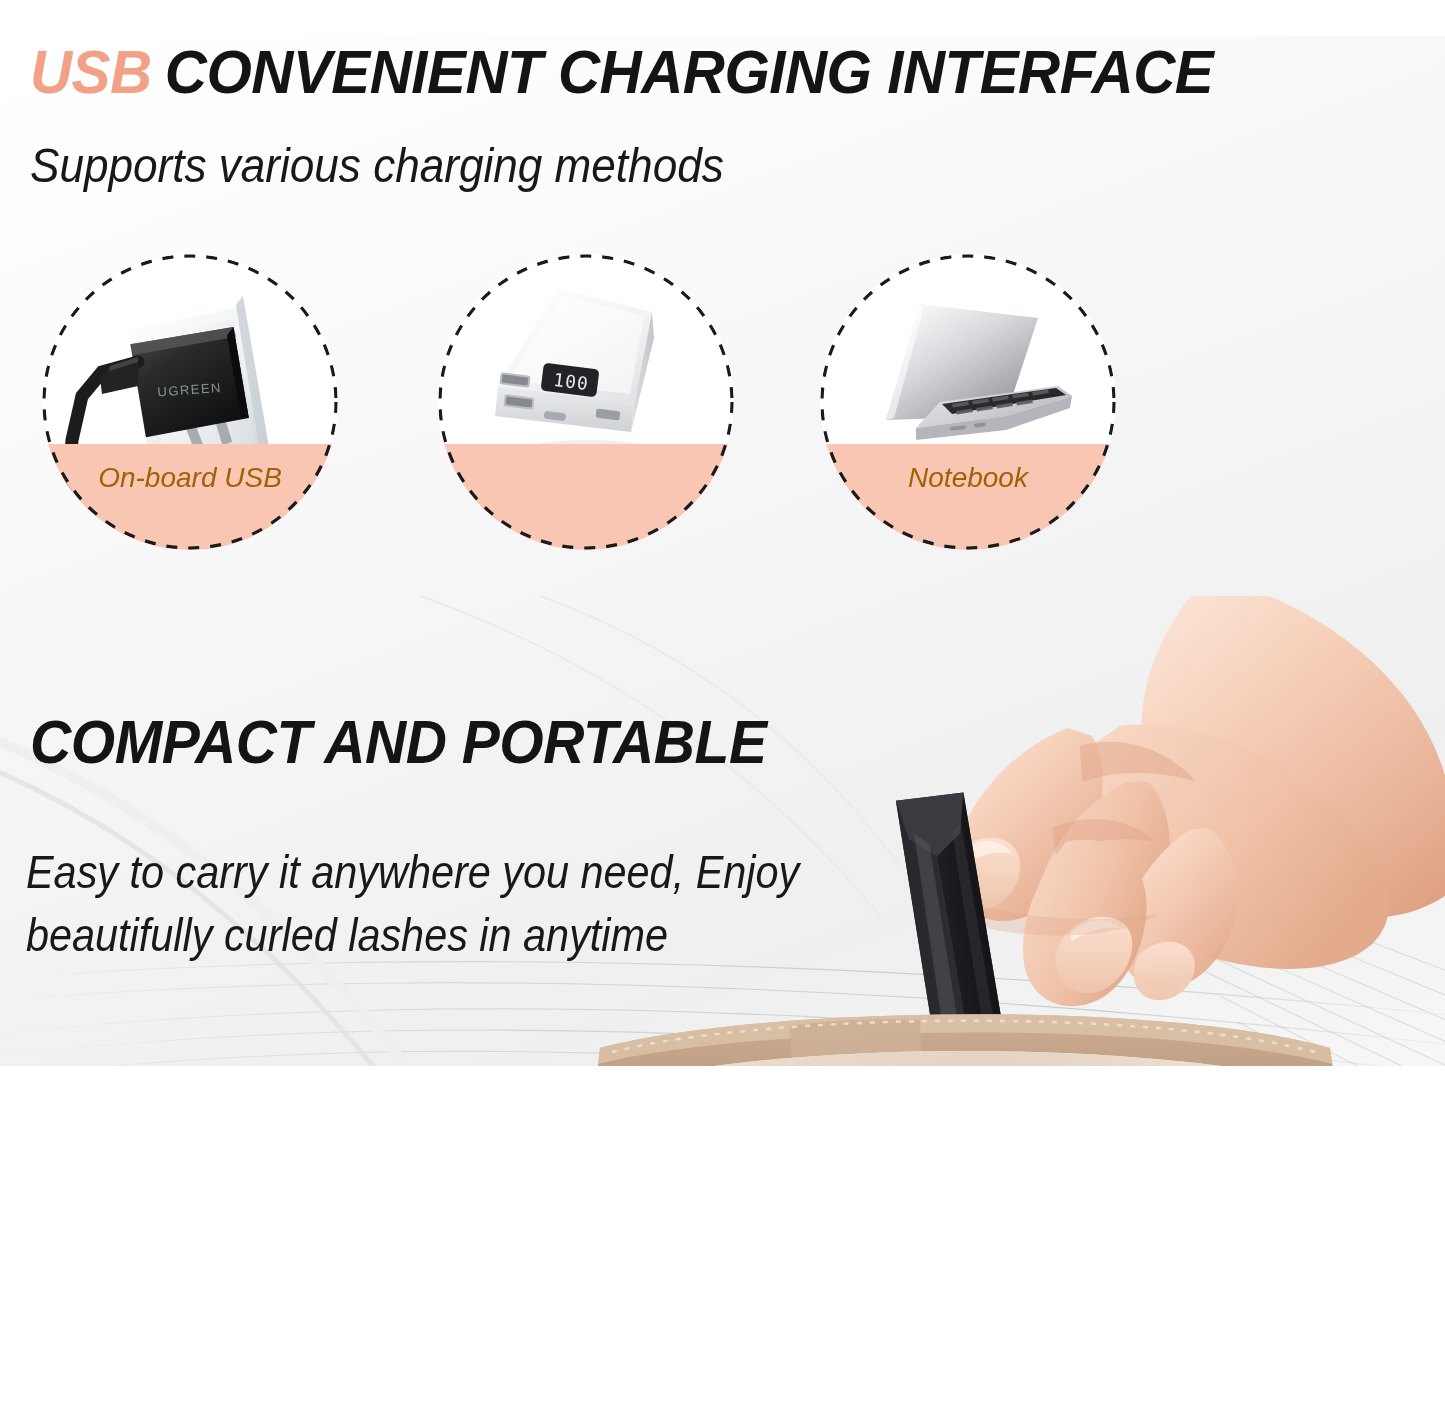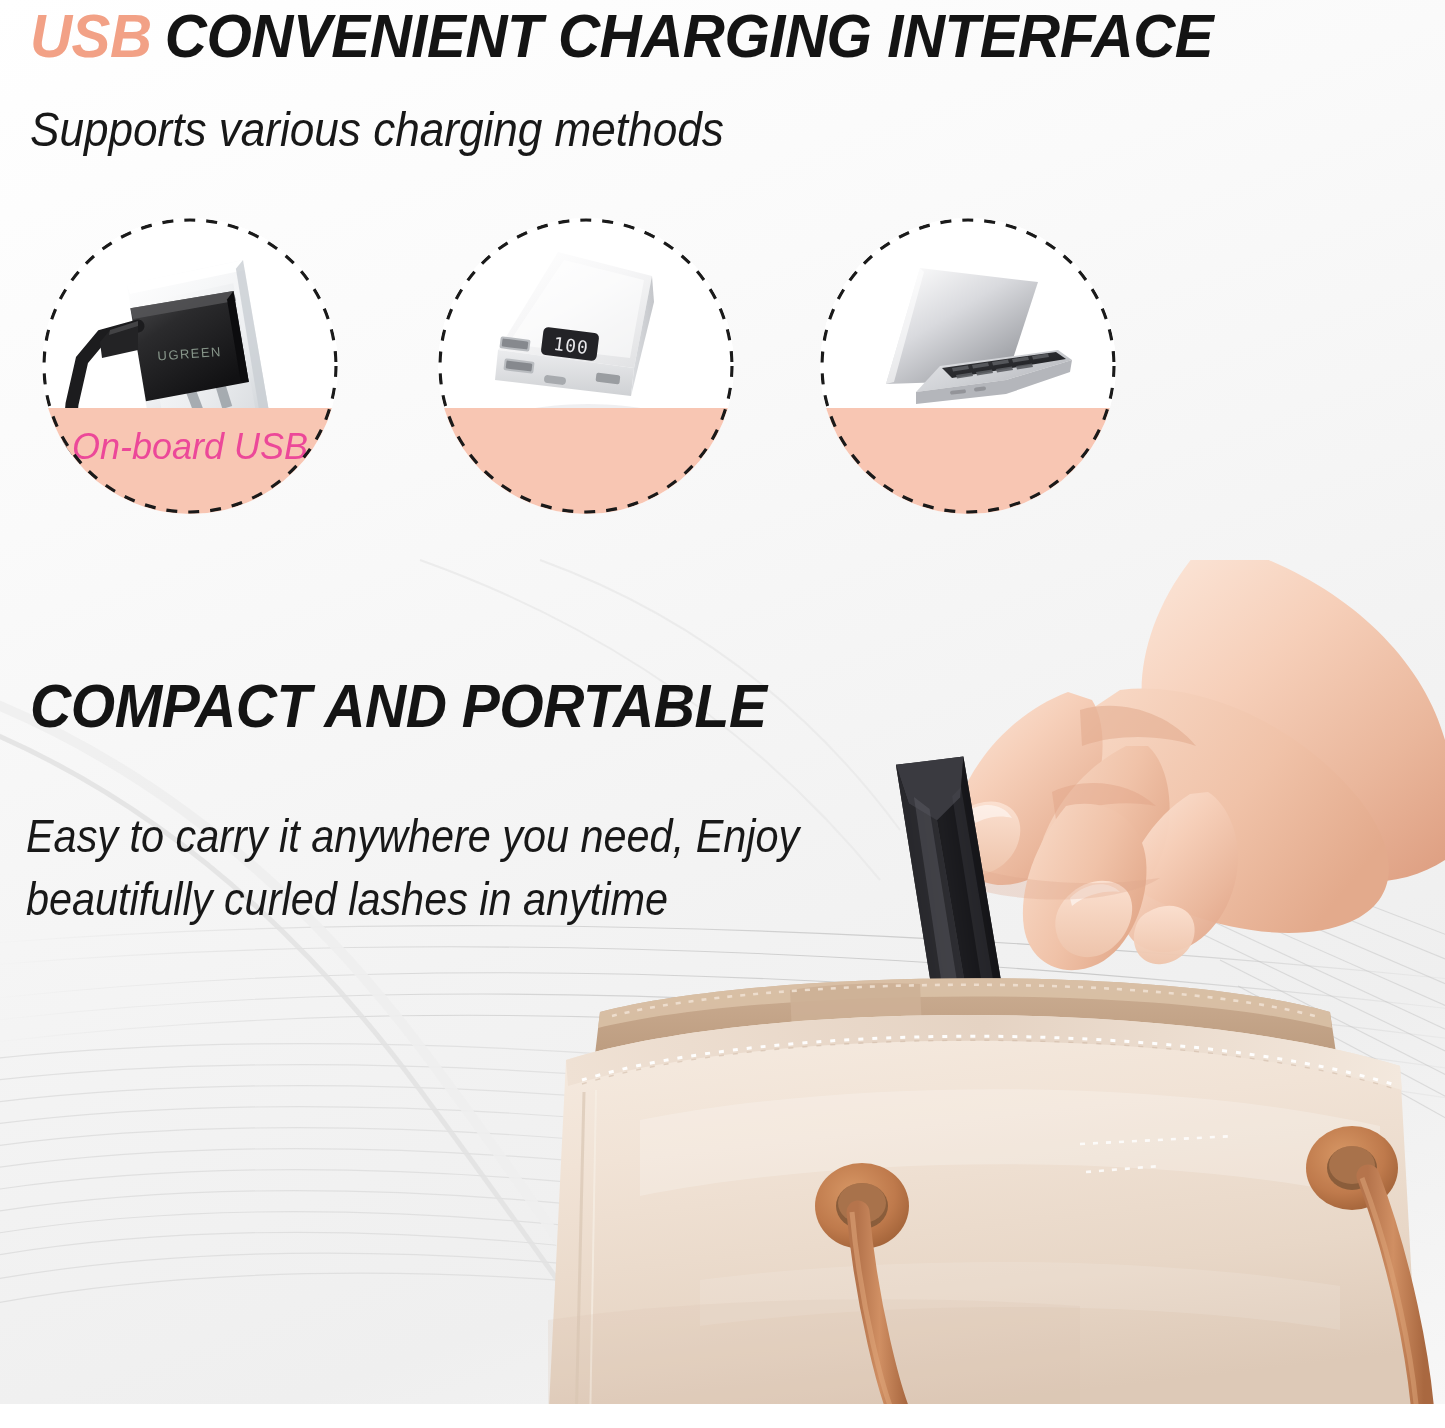--- a/index.html
+++ b/index.html
@@ -2,21 +2,21 @@
 <html><head>
 <meta charset="utf-8">
 <style>
   html,body{margin:0;padding:0;}
   body{
     width:1445px;height:1428px;
     background:#ffffff;
     font-family:"Liberation Sans","DejaVu Sans",sans-serif;
     overflow:hidden;
   }
-  .page{position:relative;width:1445px;height:1404px;overflow:hidden;background:#fbfbfb;}
+  .page{position:relative;width:1445px;height:1030px;overflow:hidden;background:#fbfbfb;margin-top:36px;}
 
   
   .bg-base{
     position:absolute;inset:0;
     background:
       linear-gradient(160deg,#ffffff 0%,#fafafa 28%,#f3f3f3 58%,#efefef 78%,#f7f7f7 100%);
   }
   .bg-lines{position:absolute;inset:0;}
 
   
@@ -67,21 +67,21 @@
   .circle .photo{position:absolute;left:0;top:0;width:296px;height:296px;}
   .circle .band{
     position:absolute;left:0;bottom:0;width:296px;height:106px;
     background:#f8c6b3;
   }
   .circle .band-label{
     position:absolute;left:0;bottom:0;width:296px;height:106px;
     display:flex;align-items:flex-start;justify-content:center;
     padding-top:18px;box-sizing:border-box;
     font-family:"Liberation Sans","DejaVu Sans",sans-serif;
-    font-style:italic;font-weight:400;font-size:36px;color:#ec4899;
+    font-style:italic;font-weight:400;font-size:28px;color:#a16207;
     white-space:nowrap;
   }
   .circle-ring{
     position:absolute;top:218px;width:296px;height:296px;
     border-radius:50%;pointer-events:none;
   }
   #c1,#r1{left:42px;}
   #c2,#r2{left:438px;}
   #c3,#r3{left:820px;}
 
@@ -298,20 +298,21 @@
         <path d="M176 151 L192 148.6 L193 152 L177 154.4 Z"></path>
         <path d="M196 148 L212 145.6 L213 149 L197 151.4 Z"></path>
       </g>
 
       <g fill="#8f9196" opacity="0.9">
         <rect x="130" y="172" width="16" height="4" rx="2" transform="rotate(-6 138 174)"></rect>
         <rect x="154" y="169" width="12" height="4" rx="2" transform="rotate(-6 160 171)"></rect>
       </g>
     </svg>
     <div class="band"></div>
+    <div class="band-label">Notebook</div>
   </div>
   <svg class="circle-ring" id="r3" viewBox="0 0 296 296">
     <circle cx="148" cy="148" r="146" fill="none" stroke="#1a1a1a" stroke-width="3.2" stroke-dasharray="11 11"></circle>
   </svg>
 
   <div class="headline2">COMPACT AND PORTABLE</div>
   <div class="body2">
     <div>Easy to carry it anywhere you need, Enjoy</div>
     <div>beautifully curled lashes in anytime</div>
   </div>

